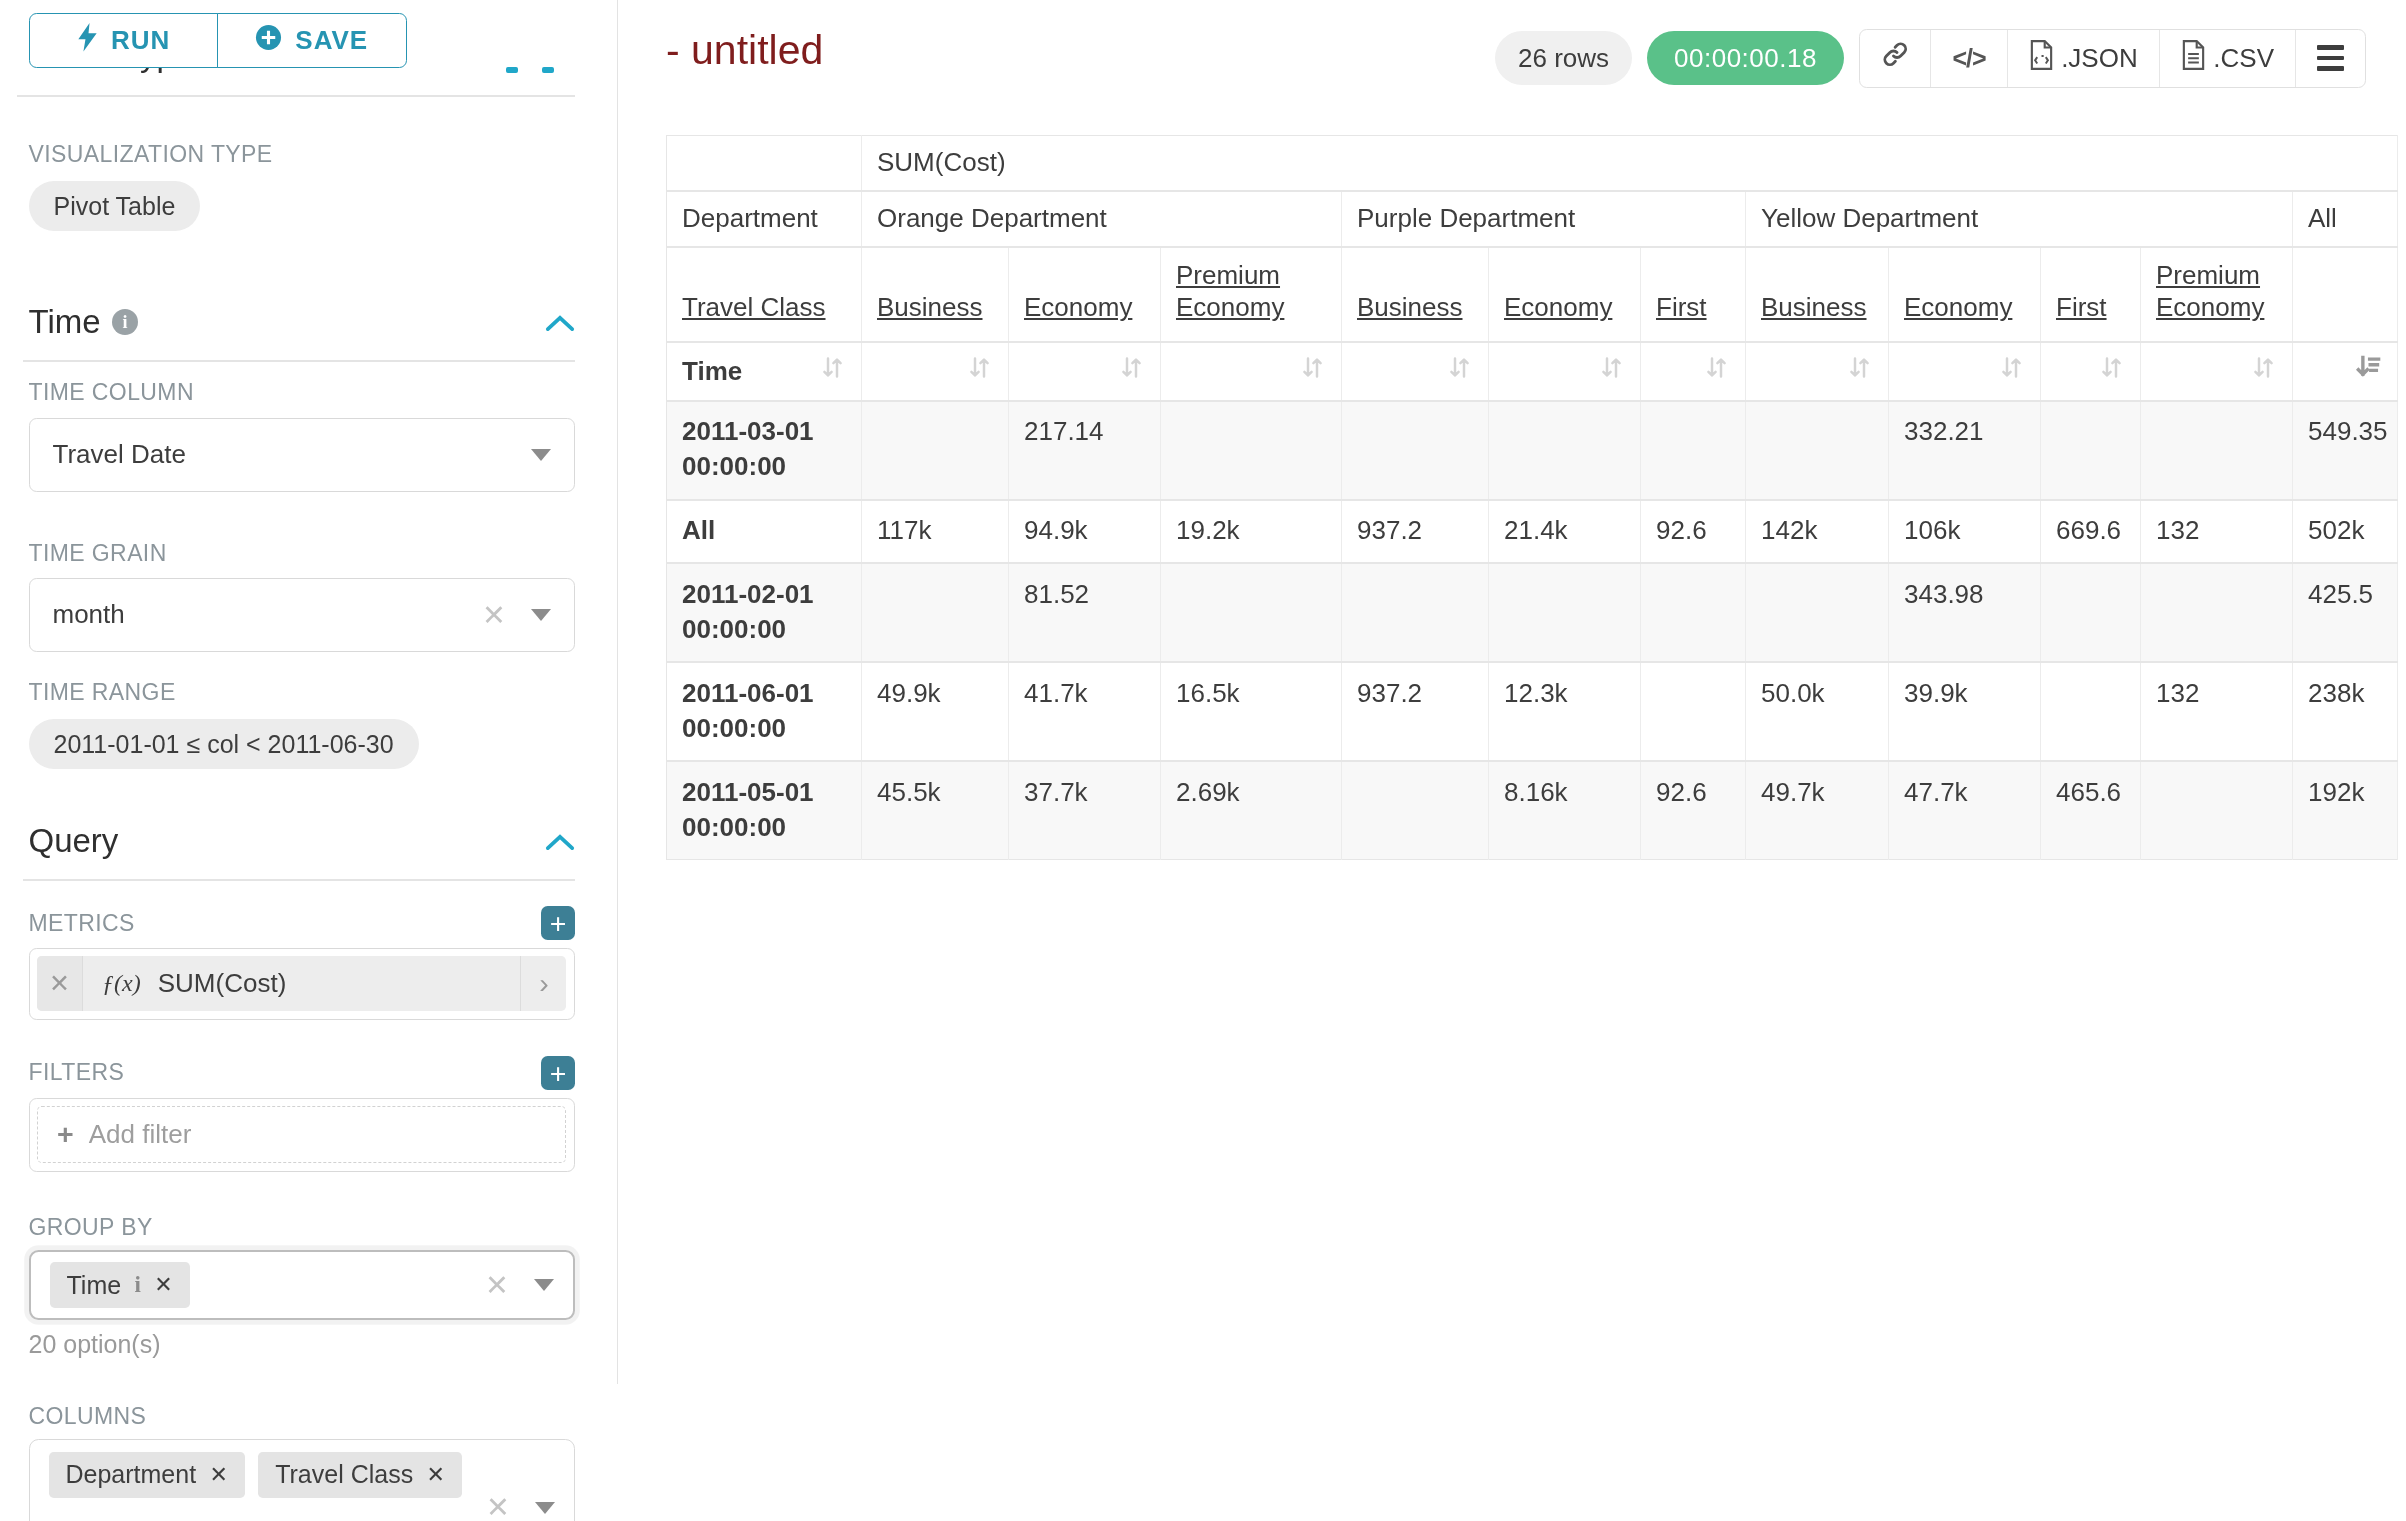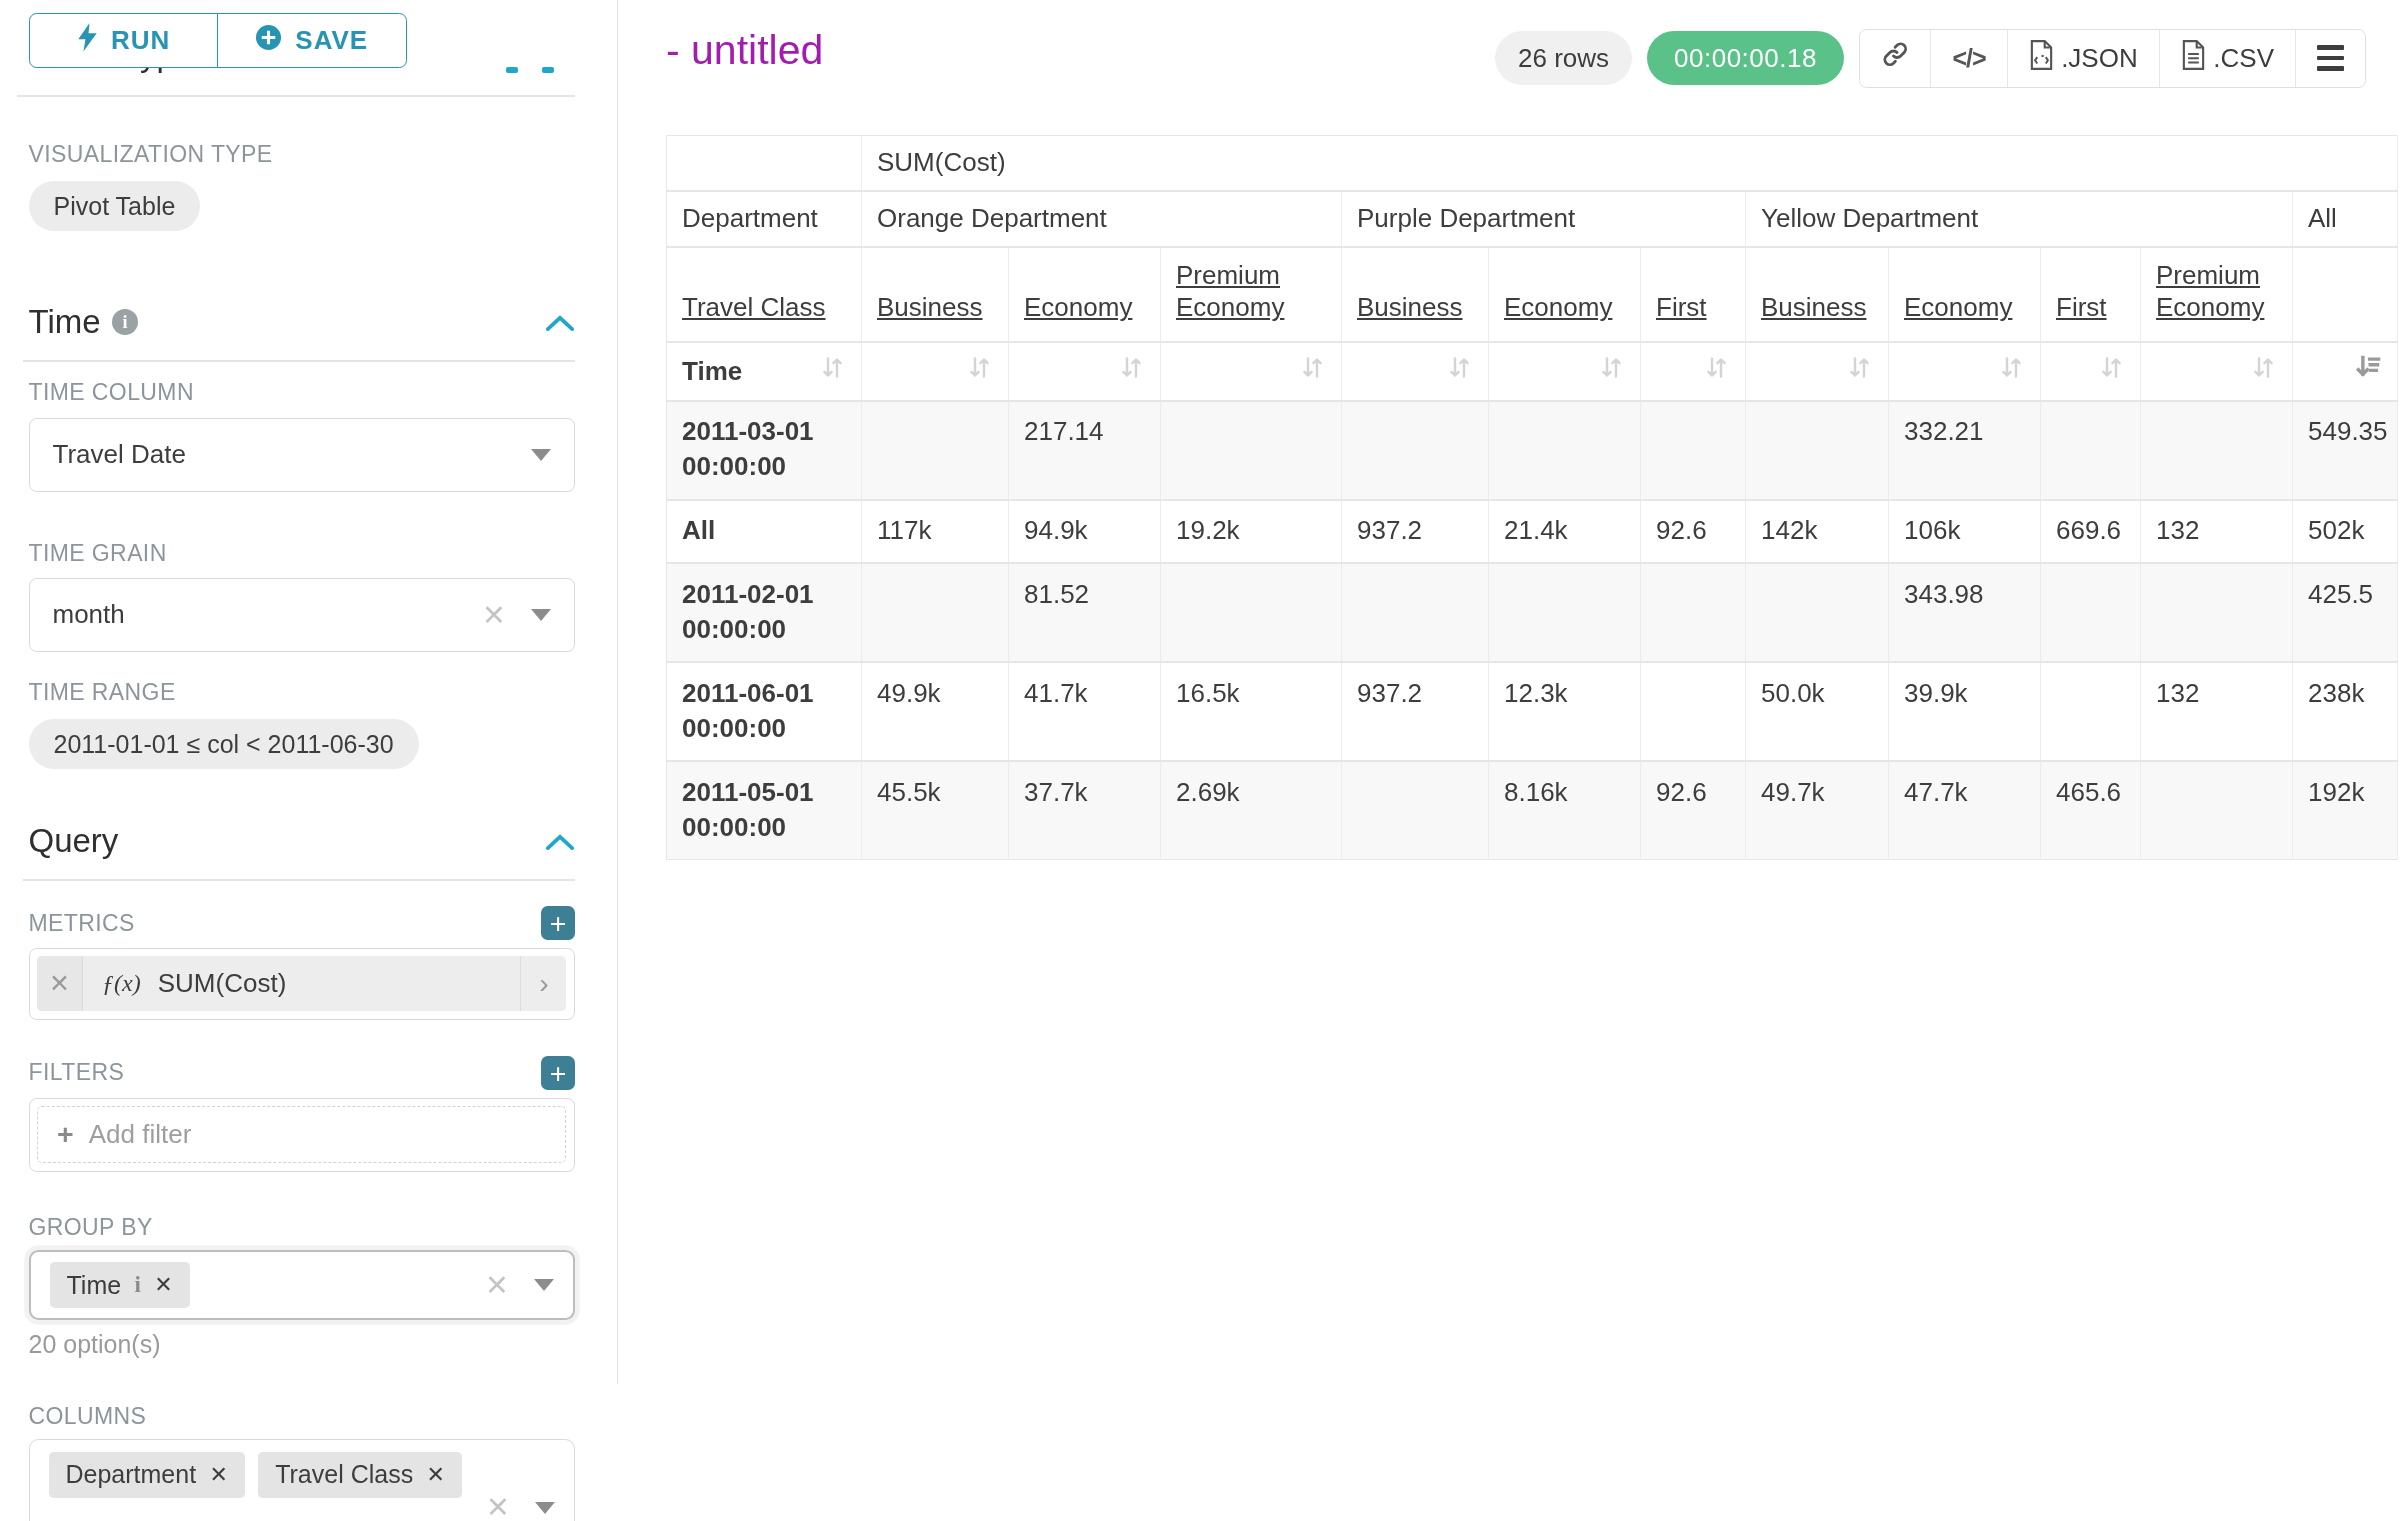--- a/index.html
+++ b/index.html
@@ -61,21 +61,21 @@
   .tag .t-i{color:#8b8b8b;font-weight:700;font-family:"Liberation Serif",serif;font-size:23px;}
   .groupby-select{min-height:70px;border:2.9px solid #bdbdbd;border-radius:9.5px;background:#fff;
     box-shadow:0 0 0 4.8px rgba(0,0,0,.05);display:flex;align-items:center;padding:8.6px 19px;}
   .columns-select{min-height:112px;border:1.9px solid var(--bdr);border-radius:9.5px;background:#fff;
     display:flex;align-items:flex-start;padding:11.4px 19px;}
   .sel-right{margin-left:auto;display:flex;align-items:center;align-self:center;}
   .columns-select .sel-right{align-self:flex-end;margin-bottom:17px;}
   .hint{font-size:25px;color:#9a9a9a;}
 
   
-  .main-title{position:absolute;left:666px;top:27px;font-size:41px;color:#a21caf;font-weight:500;}
+  .main-title{position:absolute;left:666px;top:27px;font-size:41px;color:#7f1d1d;font-weight:500;}
   .toolbar{position:absolute;right:40px;top:28.5px;display:flex;align-items:center;gap:15px;}
   .badge{background:#f0f0f0;border-radius:28.5px;padding:11.4px 23px;font-size:26px;color:var(--txt);}
   .badge-green{background:var(--green);color:#fff;border-radius:28.5px;padding:11.4px 27px;font-size:26px;letter-spacing:0.5px;}
   .btn-group{display:flex;border:1.9px solid #e0e0e0;border-radius:7.6px;background:#fff;height:59px;align-items:stretch;}
   .tool-btn{display:flex;align-items:center;justify-content:center;gap:7.6px;padding:0 21px;cursor:pointer;
     border-right:1.9px solid #e6e6e6;font-size:26px;color:#3d3d3d;}
   .tool-btn:last-child{border-right:none;}
   .code-glyph{font-size:25px;color:#555;font-weight:600;letter-spacing:-1px;}
   .menu-bars{display:flex;flex-direction:column;gap:5.7px;}
   .menu-bars span{display:block;width:27px;height:4.8px;background:#3d3d3d;border-radius:1px;}

